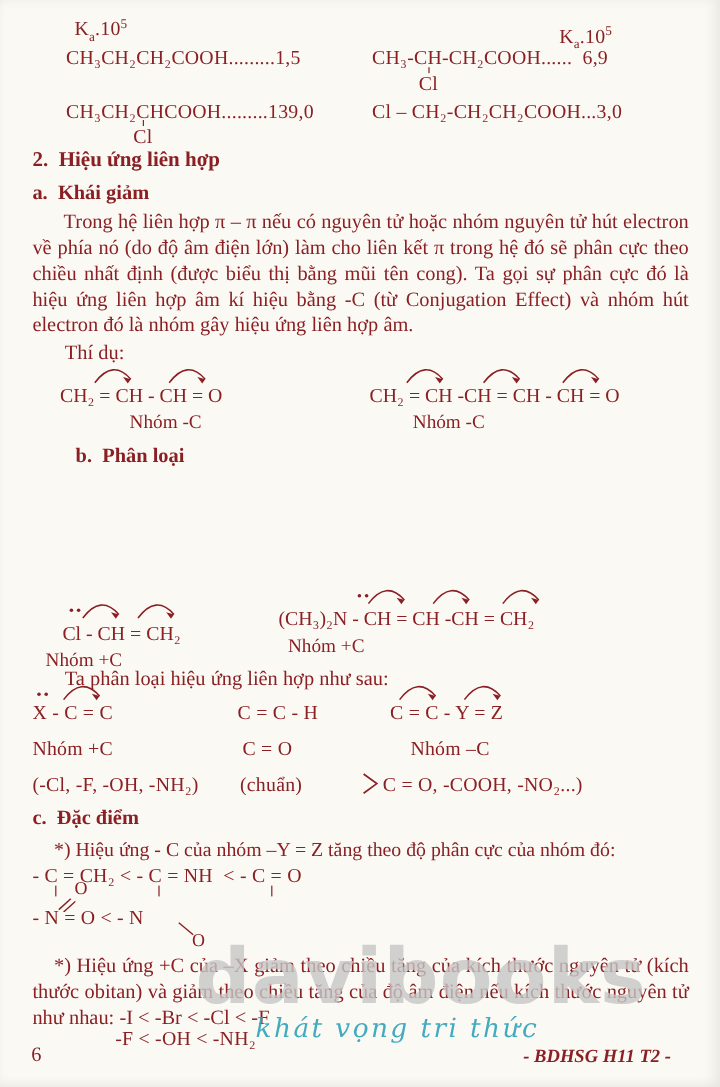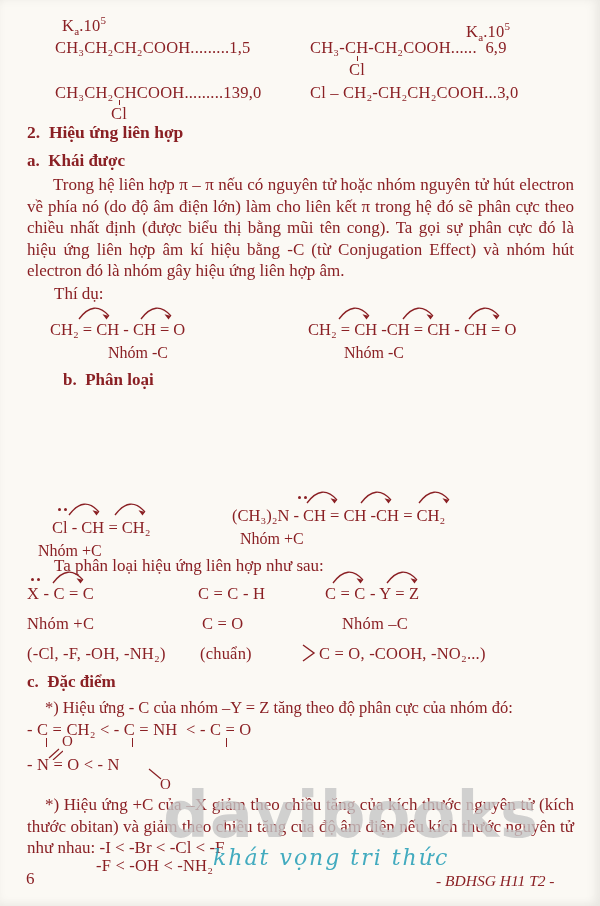--- a/index.html
+++ b/index.html
@@ -35,21 +35,21 @@
     font-family:"DejaVu Sans","Liberation Sans",sans-serif;
     font-weight:bold;font-size:64px;letter-spacing:1px;
     color:var(--wmbrand);opacity:0.8;z-index:6;white-space:pre;
   }
   .wm-slogan{
     position:absolute;left:213px;top:845px;
     font-family:"DejaVu Serif",serif;font-style:italic;
     font-size:22px;letter-spacing:2px;color:var(--wmslogan);opacity:0.9;z-index:6;white-space:pre;
   }
   .footer-num{position:absolute;left:26px;top:869px;font-size:17px;}
-  .footer-ed{position:absolute;left:436px;top:872px;font-size:15.5px;font-weight:normal;font-style:italic;}
+  .footer-ed{position:absolute;left:436px;top:872px;font-size:15.5px;font-weight:bold;font-style:italic;}
   sub,sup{font-size:11px;}
 </style>
 </head>
 <body>
 
 <div class="page">
 
   <div class="abs formula" style="left:62px;top:14px;"><span>K</span><sub>a</sub><span>.10</span><sup>5</sup></div>
   <div class="abs formula" style="left:466px;top:20px;"><span>K</span><sub>a</sub><span>.10</span><sup>5</sup></div>
 
@@ -58,21 +58,21 @@
   <span class="vbond" style="left:357px;top:56px;height:5px;"></span>
   <div class="abs formula" style="left:349px;top:60px;">Cl</div>
 
   <div class="abs formula" style="left:55px;top:83px;">CH₃CH₂CHCOOH.........139,0</div>
   <span class="vbond" style="left:119px;top:100px;height:5px;"></span>
   <div class="abs formula" style="left:111px;top:104px;">Cl</div>
   <div class="abs formula" style="left:310px;top:83px;">Cl – CH₂-CH₂CH₂COOH...3,0</div>
 
   <div class="abs b" style="left:27px;top:122px;font-size:17.5px;">2.  Hiệu ứng liên hợp</div>
 
-  <div class="abs b" style="left:27px;top:151px;font-size:17px;">a.  Khái được</div>
+  <div class="abs b" style="left:27px;top:151px;font-size:17px;">a.  Khái giảm</div>
   <div class="para" style="top:174px;">Trong hệ liên hợp π – π nếu có nguyên tử hoặc nhóm nguyên tử hút electron về phía nó (do độ âm điện lớn) làm cho liên kết π trong hệ đó sẽ phân cực theo chiều nhất định (được biểu thị bằng mũi tên cong). Ta gọi sự phân cực đó là hiệu ứng liên hợp âm kí hiệu bằng -C (từ Conjugation Effect) và nhóm hút electron đó là nhóm gây hiệu ứng liên hợp âm.</div>
   <div class="abs" style="left:54px;top:284px;font-size:17px;">Thí dụ:</div>
 
   <div class="fblock" style="left:50px;top:306px;width:170px;height:60px;">
     <svg class="arc" style="left:26px;top:0;" width="36" height="15" viewBox="0 0 36 15">
         <path d="M3 13 Q18 -7 33 10" fill="none" stroke="currentColor" stroke-width="1.3"></path>
         <path d="M33 10 L26.5 8.2 L30.5 13.6 Z" fill="currentColor"></path>
       </svg>
     <svg class="arc" style="left:88px;top:0;" width="36" height="15" viewBox="0 0 36 15">
         <path d="M3 13 Q18 -7 33 10" fill="none" stroke="currentColor" stroke-width="1.3"></path>

